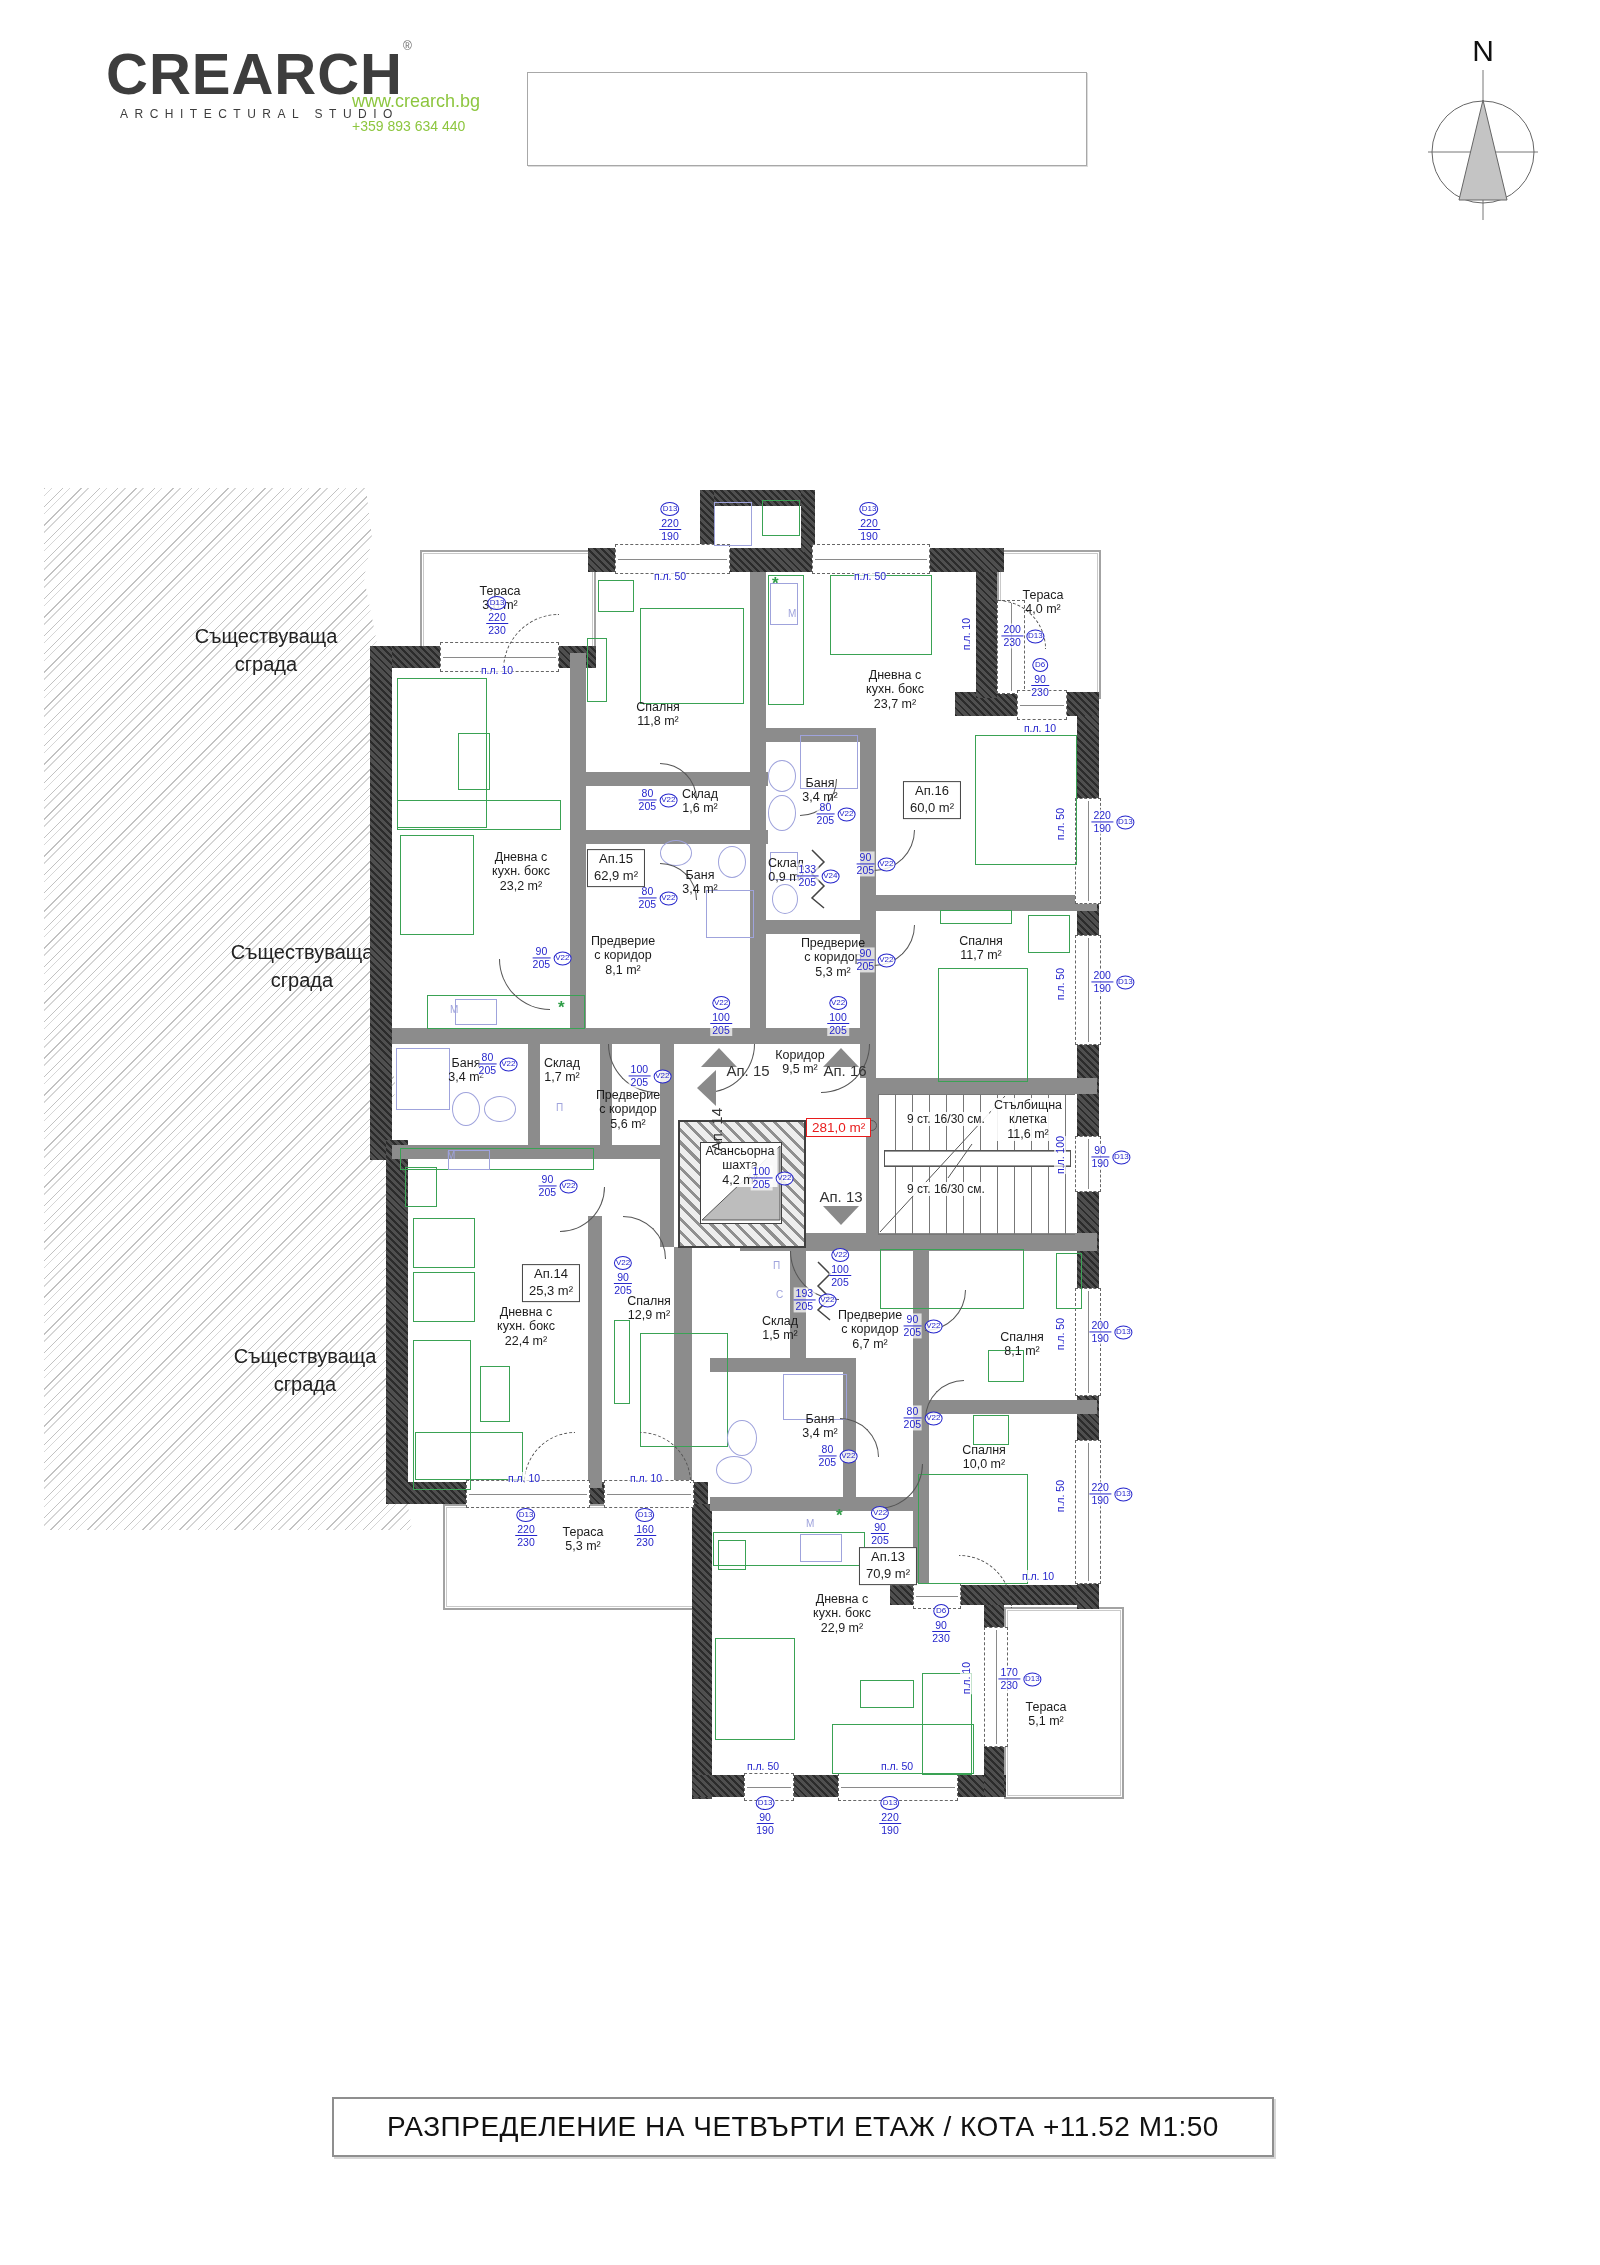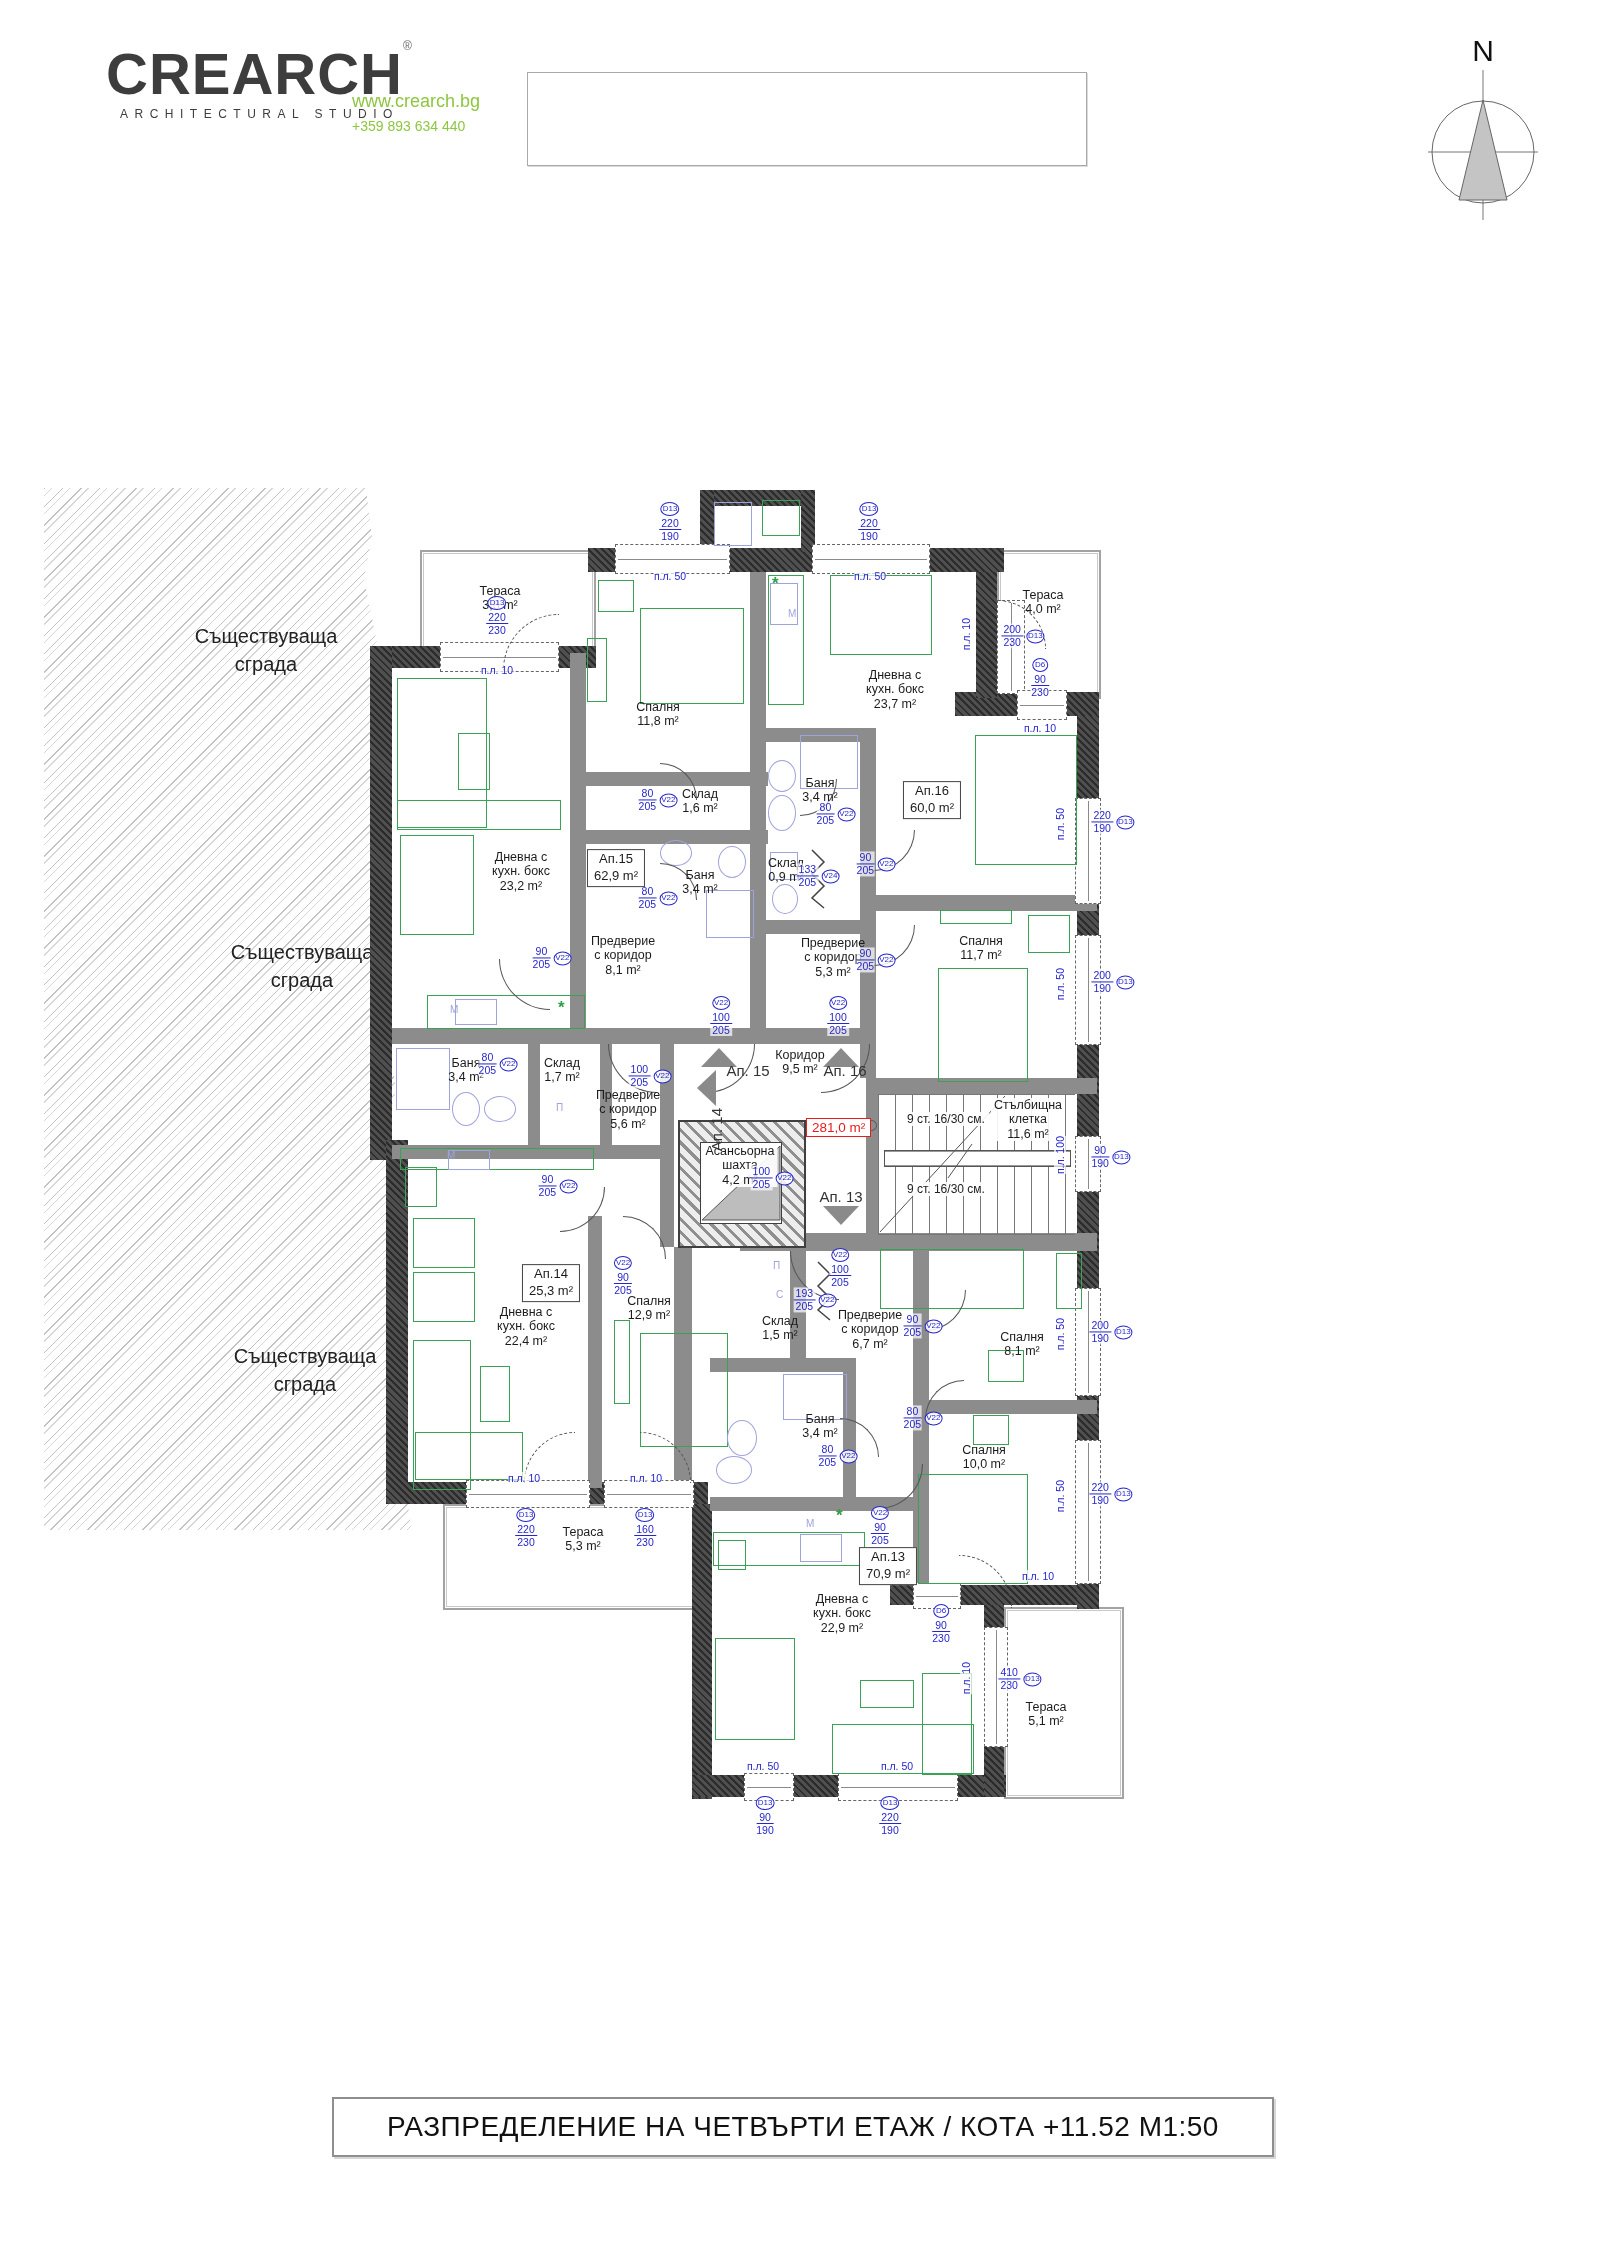--- a/index.html
+++ b/index.html
@@ -433,21 +433,21 @@
       </div>
       <div class="dim" style="left: 1111px; top: 1494px;">
         <span class="frac">
           <span class="fa">220</span>
           <span>190</span>
         </span>
         <span class="dtag">D13</span>
       </div>
       <div class="dim" style="left: 1020px; top: 1679px;">
         <span class="frac">
-          <span class="fa">410</span>
+          <span class="fa">170</span>
           <span>230</span>
         </span>
         <span class="dtag">D13</span>
       </div>
       <div class="dim dv" style="left: 941px; top: 1604px;">
         <span class="dtag">D6</span>
         <span class="frac">
           <span class="fa">90</span>
           <span>230</span>
         </span>

